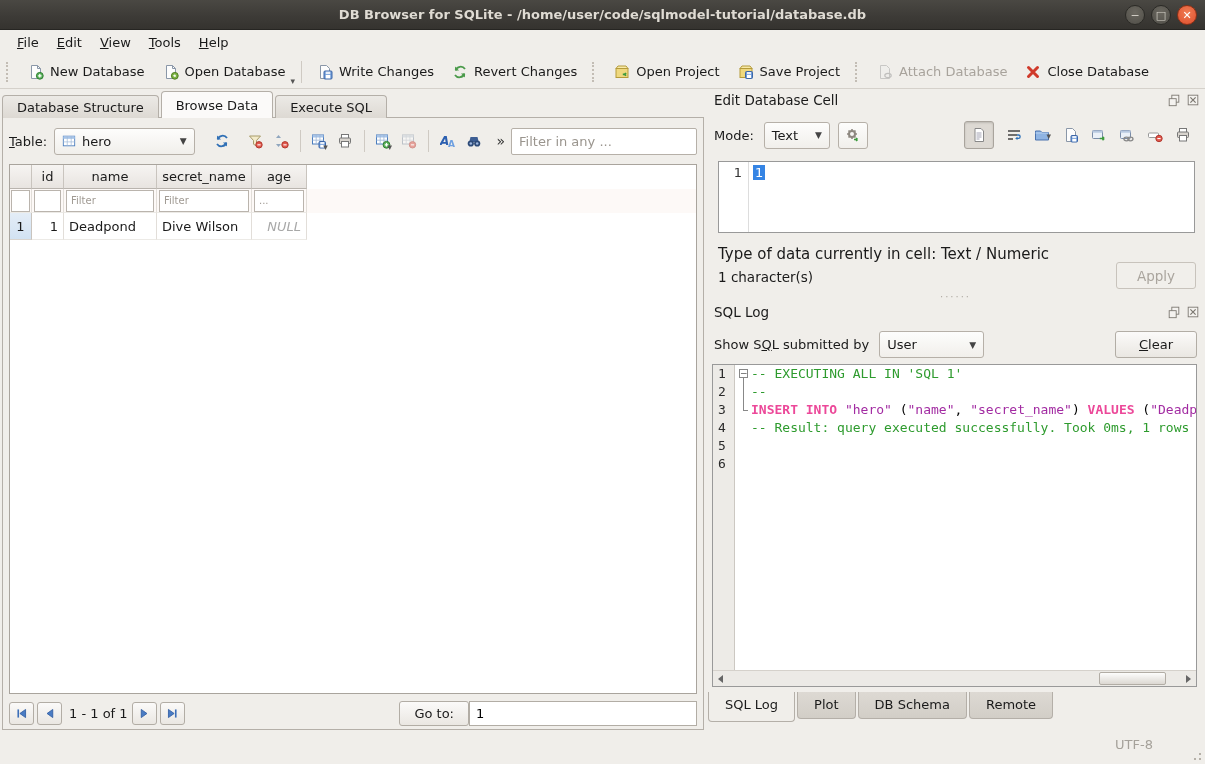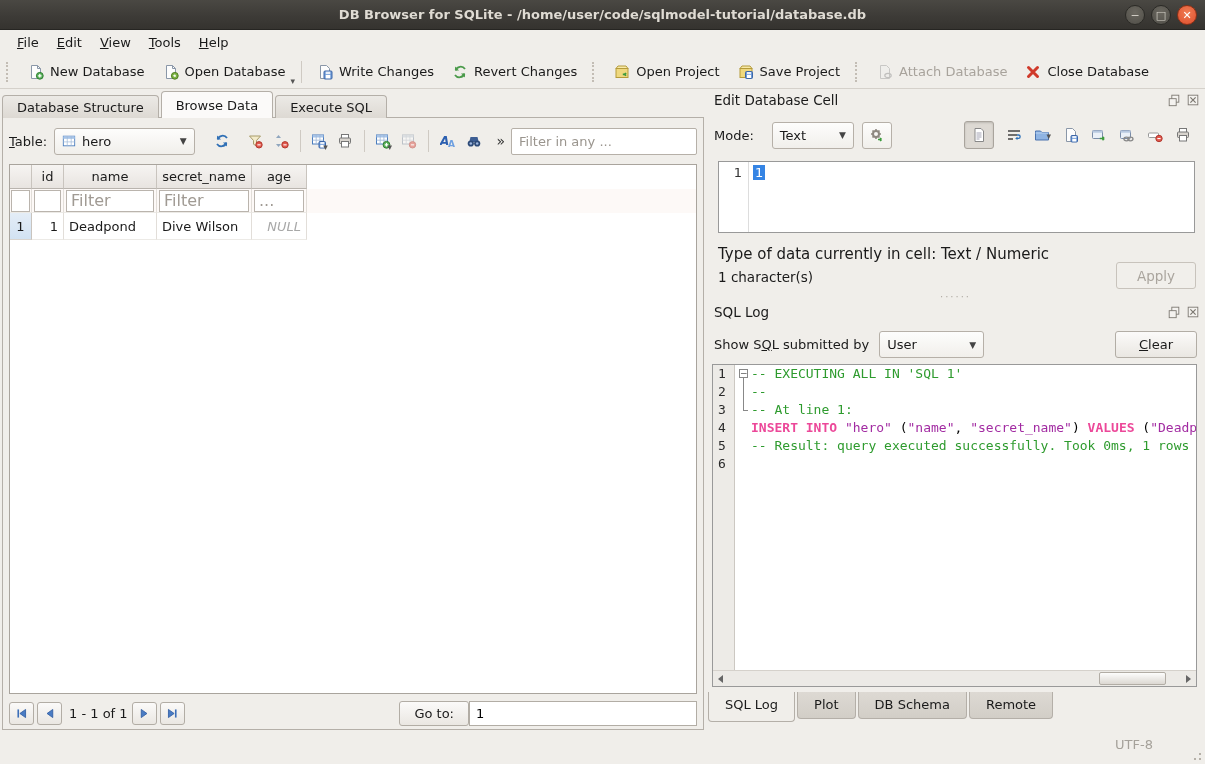--- a/index.html
+++ b/index.html
@@ -60,21 +60,21 @@
   .grid { position:absolute; left:6px; top:46px; width:688px; height:530px; background:#fff;
     border:1px solid #a9a49d; }
   .grid-row { display:flex; }
   .gh { background:linear-gradient(#f6f4f2,#e8e4e0); border-right:1px solid #c9c4be;
     border-bottom:1px solid #b9b4ae; height:24px; display:flex; align-items:center; justify-content:center; font-size:13px; }
   .gc { border-right:1px solid #e2ded9; border-bottom:1px solid #eceae6; display:flex; align-items:center;
     padding:0 5px; height:27px; font-size:13px; }
   .filter-row { background:#fdf9f7; }
   .filter-row .gc { height:24px; }
   .fbox { width:100%; height:18px; border:1px solid #bab4ad; background:#fff; font-family:inherit;
-    font-size:16px; padding:10px 4px; }
+    font-size:10px; padding:10px 4px; }
   .fbox::placeholder { color:#a09a93; }
   .c-rowhdr { width:22px; }
   .c-id { width:32px; justify-content:flex-end; }
   .c-name { width:93px; }
   .c-secret { width:95px; }
   .c-age { width:55px; justify-content:flex-end; }
   .rowhdr-cell { background:linear-gradient(#f6f4f2,#e8e4e0); border-right:1px solid #c9c4be;
     border-bottom:1px solid #d9d4ce; justify-content:center; padding:0; }
   .rowhdr-cell.current { background:linear-gradient(#e4edf7,#d2e2f2); }
   .null-val { color:#a8a8a8; font-style:italic; }
@@ -90,21 +90,21 @@
   .goto-input { width:228px; height:25px; border:1px solid #b2ada5; padding:0 6px; font-family:inherit; font-size:13px; }
 
   
   .right-panel { position:absolute; left:706px; top:89px; width:499px; height:650px; }
   .dock-hdr { display:flex; align-items:center; height:22px; padding:0 4px 0 8px; }
   .dock-hdr .t { font-size:13.5px; }
   .dock-btns { margin-left:auto; display:flex; gap:3px; }
   .dock-btn { width:16px; height:16px; display:flex; align-items:center; justify-content:center; }
 
   .mode-row { display:flex; align-items:center; margin:10px 8px 0; }
-  .mode-combo { width:82px; margin-left:18px;gap:7px; }
+  .mode-combo { width:66px; margin-left:10px;gap:7px; }
   .gear-btn { width:30px; height:27px; border:1px solid #b6b0a8; border-radius:3px; margin-left:8px;
     background:linear-gradient(#fdfdfc,#f1efeb); display:flex; align-items:center; justify-content:center; }
   .cell-icons { margin-left:auto; display:flex; align-items:center; gap:12px; padding-right:6px; }
   .cell-icons .pressed { border:1px solid #a9a49d; background:#ddd9d3; border-radius:3px;
     width:30px; height:28px; display:flex; align-items:center; justify-content:center; box-shadow:inset 0 1px 2px rgba(0,0,0,.15); }
 
   .cell-editor { margin:12px 10px 0 12px; height:72px; border:1px solid #999; background:#fff; display:flex; }
   .cell-gutter { width:30px; border-right:1px solid #ddd; padding:3px 6px 0 0; text-align:right; color:#333; font-size:13px; }
   .cell-content { padding:3px 0 0 4px; font-size:13px; }
   .sel { background:#3584e4; color:#fff; padding:0 2px; }
@@ -566,21 +566,20 @@
       <div>6</div>
     </div>
     <div class="fold-margin">
       <div class="fold-box">−</div>
       <div class="fold-line"></div>
       <div class="fold-elbow"></div>
     </div>
     <div class="log-lines">
       <div class="log-line"><span class="tok-cm">-- EXECUTING ALL IN 'SQL 1'</span></div>
       <div class="log-line"><span class="tok-cm">--</span></div>
-      <div class="log-line"><span class="tok-cm">-- At line 1:</span></div>
       <div class="log-line"><span class="tok-kw">INSERT INTO</span><span class="tok-pl"> </span><span class="tok-st">"hero"</span><span class="tok-pl"> (</span><span class="tok-st">"name"</span><span class="tok-pl">, </span><span class="tok-st">"secret_name"</span><span class="tok-pl">) </span><span class="tok-kw">VALUES</span><span class="tok-pl"> (</span><span class="tok-st">"Deadpond</span></div>
       <div class="log-line"><span class="tok-cm">-- Result: query executed successfully. Took 0ms, 1 rows aff</span></div>
       <div class="log-line"></div>
     </div>
     <div class="hscroll">
       <div class="hs-arrow">
           <svg style="width:8px;height:8px" viewBox="0 0 8 8">
             <path d="M6 0L1 4l5 4z" fill="#666"></path>
           </svg>
         </div>

